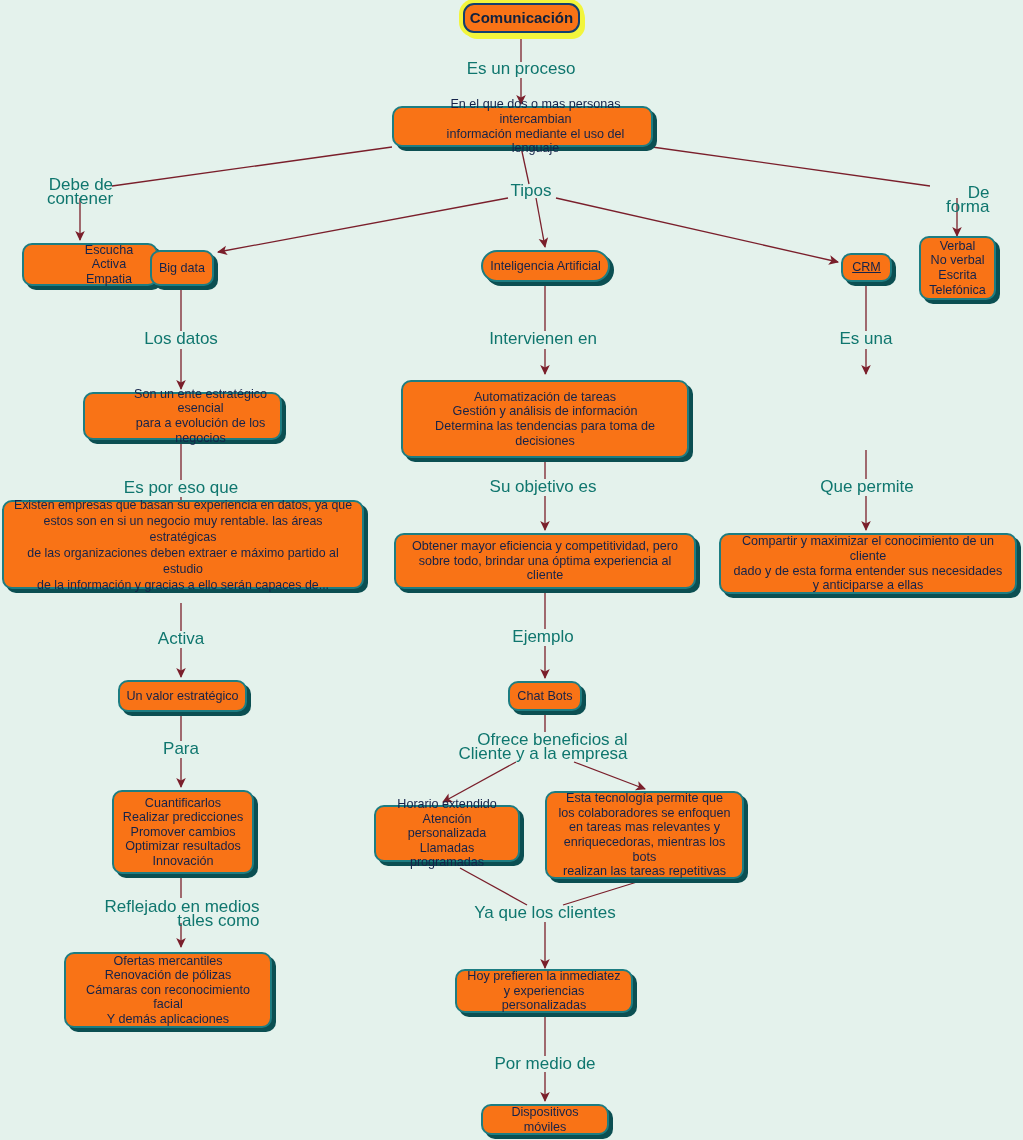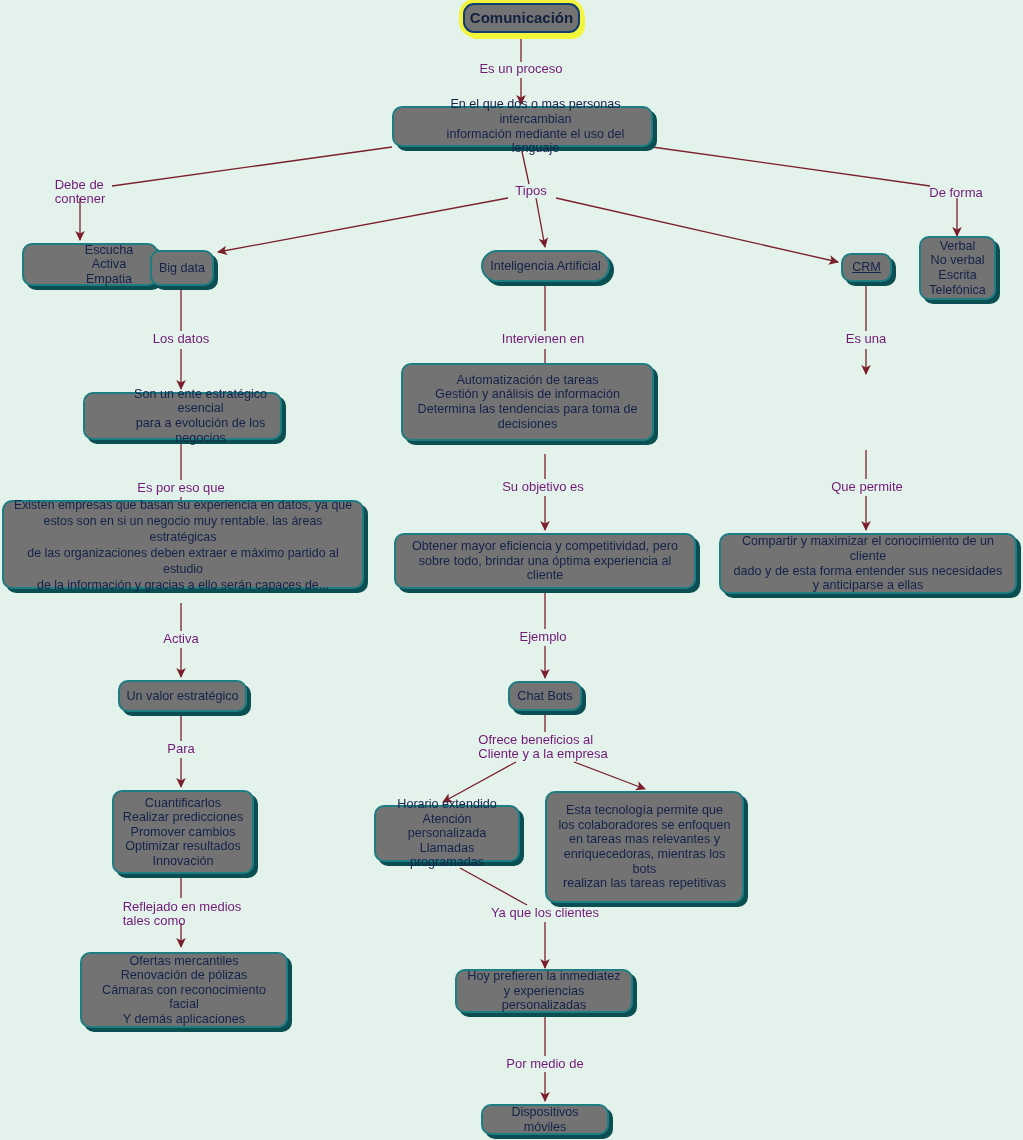--- a/index.html
+++ b/index.html
@@ -10,21 +10,21 @@
     font-family:"Liberation Sans","DejaVu Sans",sans-serif;
     position:relative;overflow:hidden;
   }
   #canvas{position:absolute;left:0;top:0;width:1023px;height:1140px;}
   #edge-layer{position:absolute;left:0;top:0;width:1023px;height:1140px;pointer-events:none;}
 
   
   .node{
     position:absolute;
     box-sizing:border-box;
-    background:#737373;
+    background:#f97316;
     border:2px solid #1d7d82;
     border-radius:10px;
     color:#15234a;
     font-size:12.6px;
     line-height:14.6px;
     text-align:center;
     display:flex;align-items:center;justify-content:center;
     padding:4px 6px;
     box-shadow:4px 4px 0 0 #0b4f52;
     white-space:pre-line;
@@ -35,24 +35,24 @@
     border:2px solid #123f6e;
     border-radius:11px;
     box-shadow:0 0 0 4px #f2f53c, 3px 4px 0 2px #f2f53c;
     color:#10213f;
   }
   .node.para{font-size:12.4px;line-height:16px;}
 
   
   .link-label{
     position:absolute;
-    color:#701a75;
-    font-size:13px;
+    color:#0f766e;
+    font-size:17px;
     line-height:14px;
-    text-align:left;
+    text-align:right;
     white-space:pre-line;
     background:transparent;
     transform:translateX(-50%);
   }
 </style>
 </head>
 <body>
 
 <div id="canvas">
 
@@ -143,21 +143,21 @@
   <div class="node" style="left:841px;top:253px;width:51px;height:29px;text-decoration:underline;">CRM</div>
 
   <div class="node" style="left:919px;top:236px;width:77px;height:64px;">Verbal
 No verbal
 Escrita
 Telefónica</div>
 
   <div class="node" style="left:83px;top:392px;width:199px;height:48px;padding-left:42px;">Son un ente estratégico esencial
 para a evolución de los negocios</div>
 
-  <div class="node" style="left:401px;top:363px;width:253px;height:78px;">Automatización de tareas
+  <div class="node" style="left:401px;top:380px;width:288px;height:78px;">Automatización de tareas
 Gestión y análisis de información
 Determina las tendencias para toma de decisiones</div>
 
 
   <div class="node para" style="left:2px;top:500px;width:362px;height:89px;">Existen empresas que basan su experiencia en datos, ya que
 estos son en si un negocio muy rentable. las áreas estratégicas
 de las organizaciones deben extraer e máximo partido al estudio
 de la información y gracias a ello serán capaces de...</div>
 
   <div class="node" style="left:394px;top:533px;width:302px;height:56px;">Obtener mayor eficiencia y competitividad, pero
@@ -174,27 +174,27 @@
   <div class="node" style="left:112px;top:790px;width:142px;height:84px;">Cuantificarlos
 Realizar predicciones
 Promover cambios
 Optimizar resultados
 Innovación</div>
 
   <div class="node" style="left:374px;top:805px;width:146px;height:57px;">Horario extendido
 Atención personalizada
 Llamadas programadas</div>
 
-  <div class="node" style="left:545px;top:791px;width:199px;height:112px;">Esta tecnología permite que
+  <div class="node" style="left:545px;top:791px;width:199px;height:88px;">Esta tecnología permite que
 los colaboradores se enfoquen
 en tareas mas relevantes y
 enriquecedoras, mientras los bots
 realizan las tareas repetitivas</div>
 
-  <div class="node" style="left:80px;top:952px;width:208px;height:76px;">Ofertas mercantiles
+  <div class="node" style="left:64px;top:952px;width:208px;height:76px;">Ofertas mercantiles
 Renovación de pólizas
 Cámaras con reconocimiento facial
 Y demás aplicaciones</div>
 
   <div class="node" style="left:455px;top:969px;width:178px;height:44px;">Hoy prefieren la inmediatez
 y experiencias personalizadas</div>
 
   <div class="node" style="left:481px;top:1104px;width:128px;height:31px;">Dispositivos móviles</div>
 
   <div class="link-label" style="left:521px;top:62px;">Es un proceso</div>

